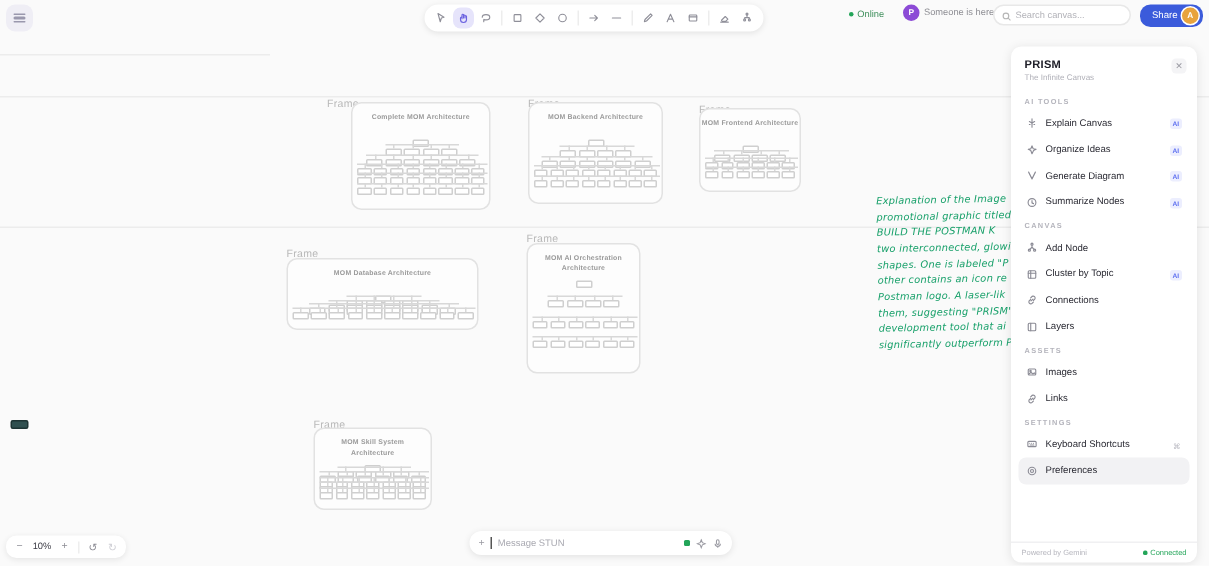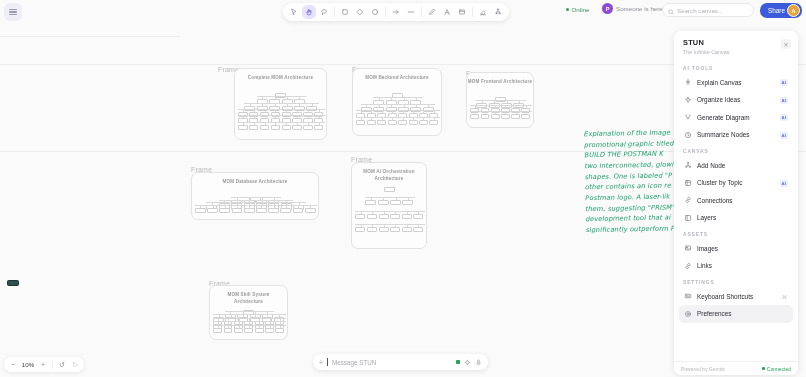--- a/index.html
+++ b/index.html
@@ -743,21 +743,21 @@
     <span class="search-ph">Search canvas...</span>
   </div>
 
   <div class="share-btn">
     <span>Share</span>
     <span class="share-av">A</span>
   </div>
 
   <div class="panel">
     <div class="panel-head">
-      <div class="panel-title">STUN</div>
+      <div class="panel-title">PRISM</div>
       <div class="panel-sub">The Infinite Canvas</div>
       <div class="panel-close">✕</div>
     </div>
     <div class="panel-body" id="panel-body">
         <div class="sec-head">AI TOOLS</div>
         <div class="p-item">
           <span class="p-ico">
             <svg viewBox="0 0 16 16" fill="none" stroke="currentColor" stroke-width="1.5" stroke-linecap="round" stroke-linejoin="round">
               <path d="M8 2.5v11M4.5 6l7 4M11.5 6l-7 4"></path>
             </svg>

